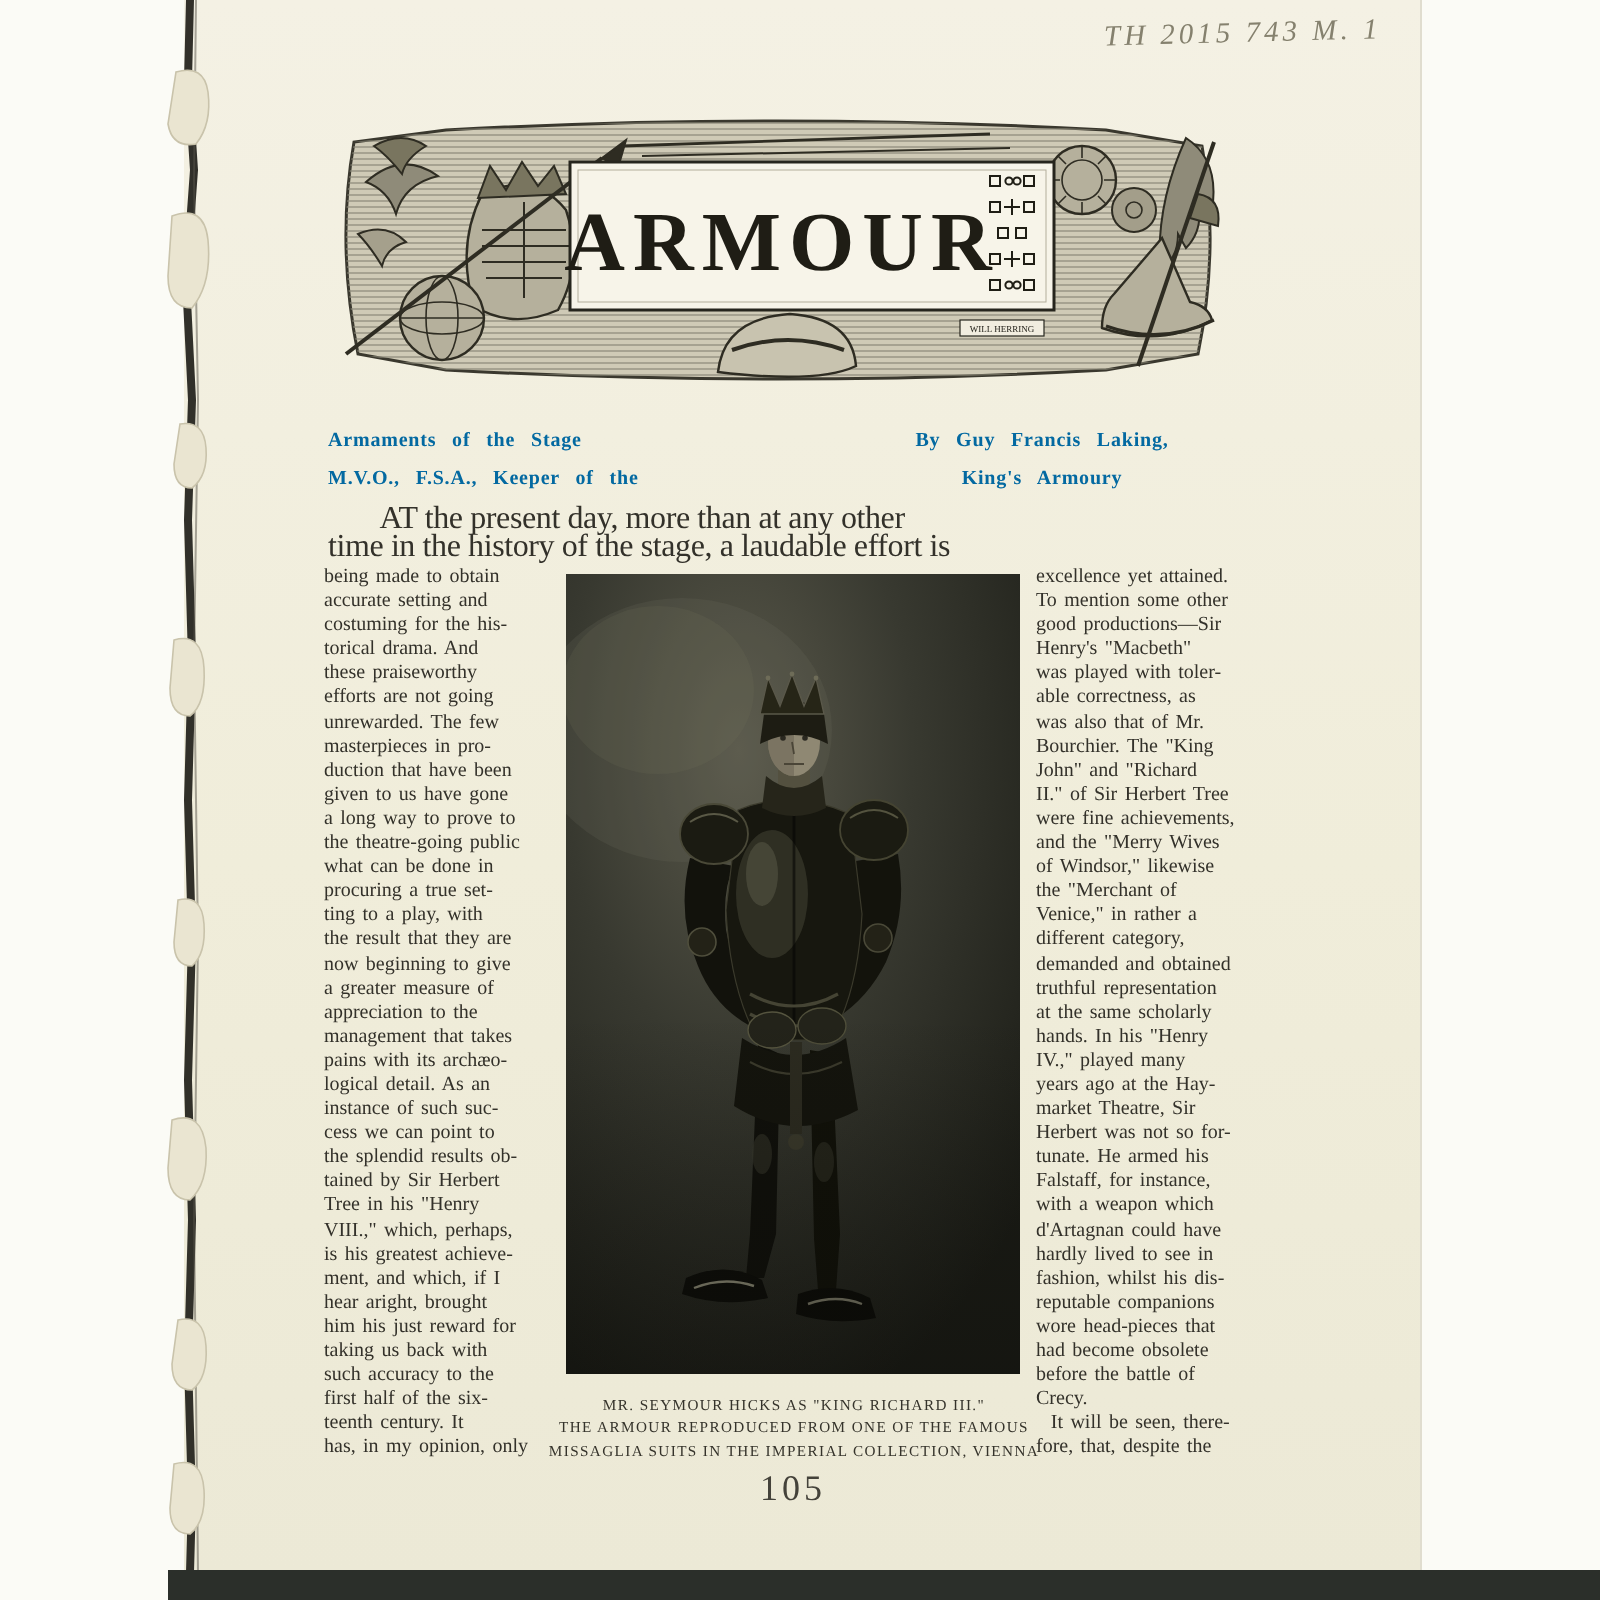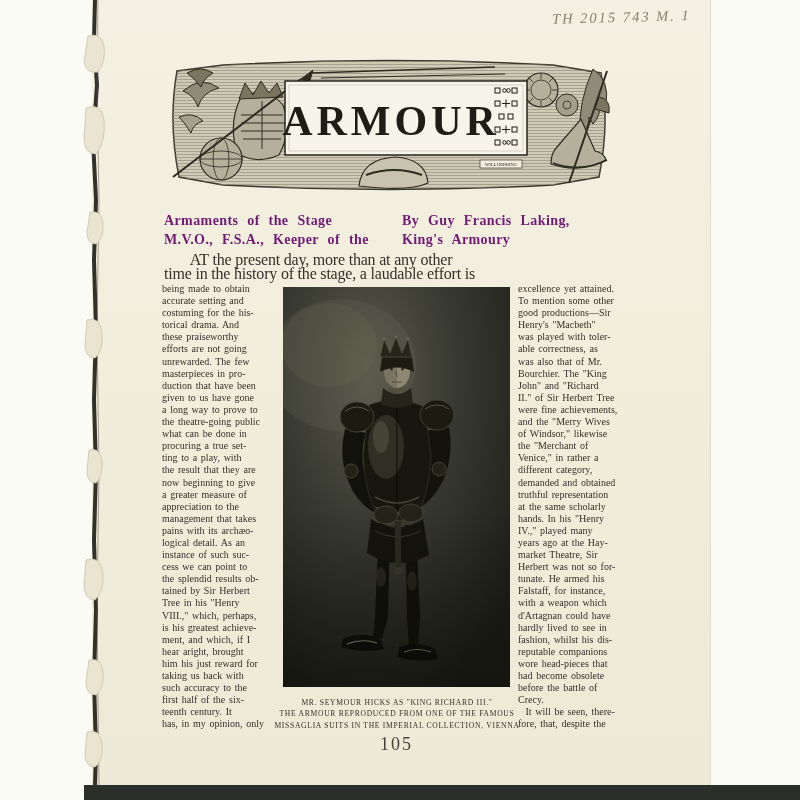--- a/index.html
+++ b/index.html
@@ -5,25 +5,25 @@
   html,body{margin:0;padding:0;background:#fbfbf6;}
   .stage{position:relative;width:800px;height:800px;overflow:hidden;
          font-family:"Liberation Serif",serif;background:#fbfbf6;}
   .paper{position:absolute;left:92px;top:0;width:618px;height:786px;
          background:linear-gradient(180deg,#f4f1e4 0%,#f0edda 55%,#ece9d6 100%);
          border-right:1px solid #e0ddcf;}
   .annotation{position:absolute;left:552px;top:8px;width:210px;
               font-style:italic;font-size:14.5px;letter-spacing:2px;
               color:#85816e;transform:rotate(-1.5deg);white-space:pre;}
   .banner{position:absolute;left:163px;top:57px;width:452px;height:136px;}
-  .headline{position:absolute;top:212px;font-weight:bold;color:#701a75;
-            font-size:14px;line-height:18.5px;letter-spacing:.4px;
+  .headline{position:absolute;top:212px;font-weight:bold;color:#0369a1;
+            font-size:10px;line-height:18.5px;letter-spacing:.4px;
             word-spacing:5px;white-space:pre;}
   .headline.left{left:164px;width:232px;}
-  .headline.right{left:402px;width:238px;}
+  .headline.right{left:402px;width:238px;text-align:center;}
   .intro{position:absolute;top:253px;font-size:16px;line-height:14px;
          letter-spacing:-.2px;color:#33312a;white-space:pre;}
   .intro.left{left:164px;width:228px;}
   .intro.right{left:402px;width:234px;}
   .col{position:absolute;top:283px;font-size:10px;line-height:12.1px;
        color:#33312a;white-space:pre;word-spacing:1.2px;}
   .col.left{left:162px;width:126px;}
   .col.right{left:518px;width:130px;}
   .photo{position:absolute;left:283px;top:287px;width:227px;height:400px;}
   .caption{position:absolute;left:271px;top:697px;width:252px;

